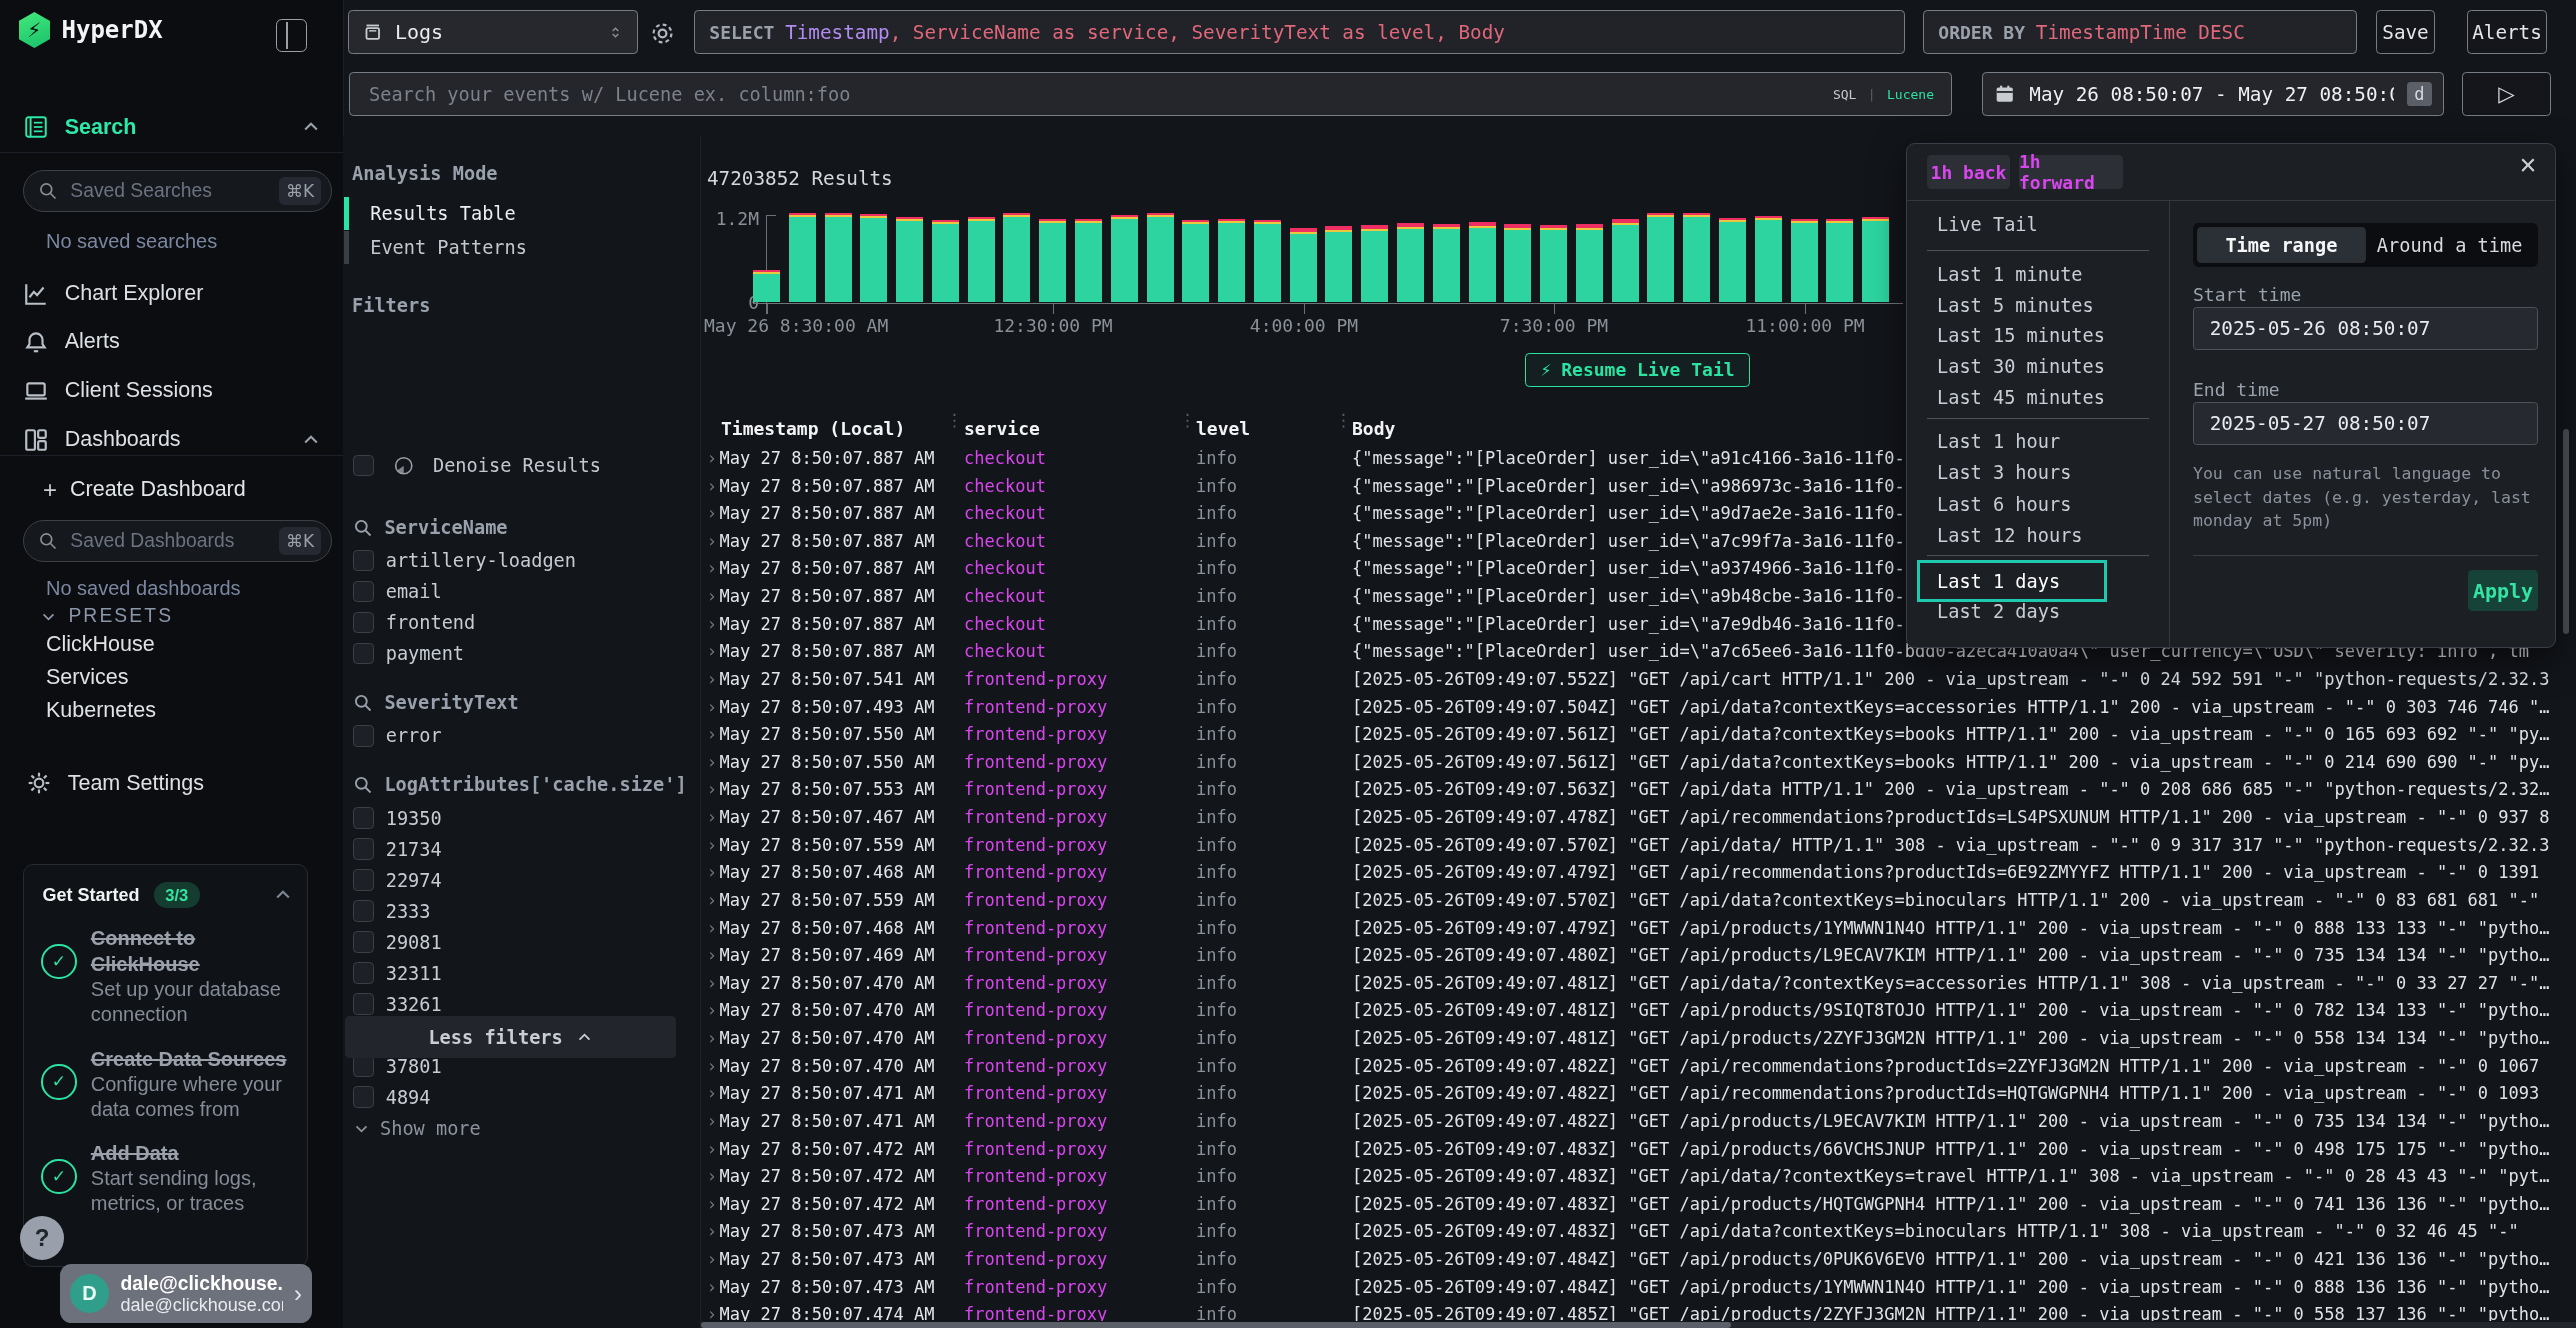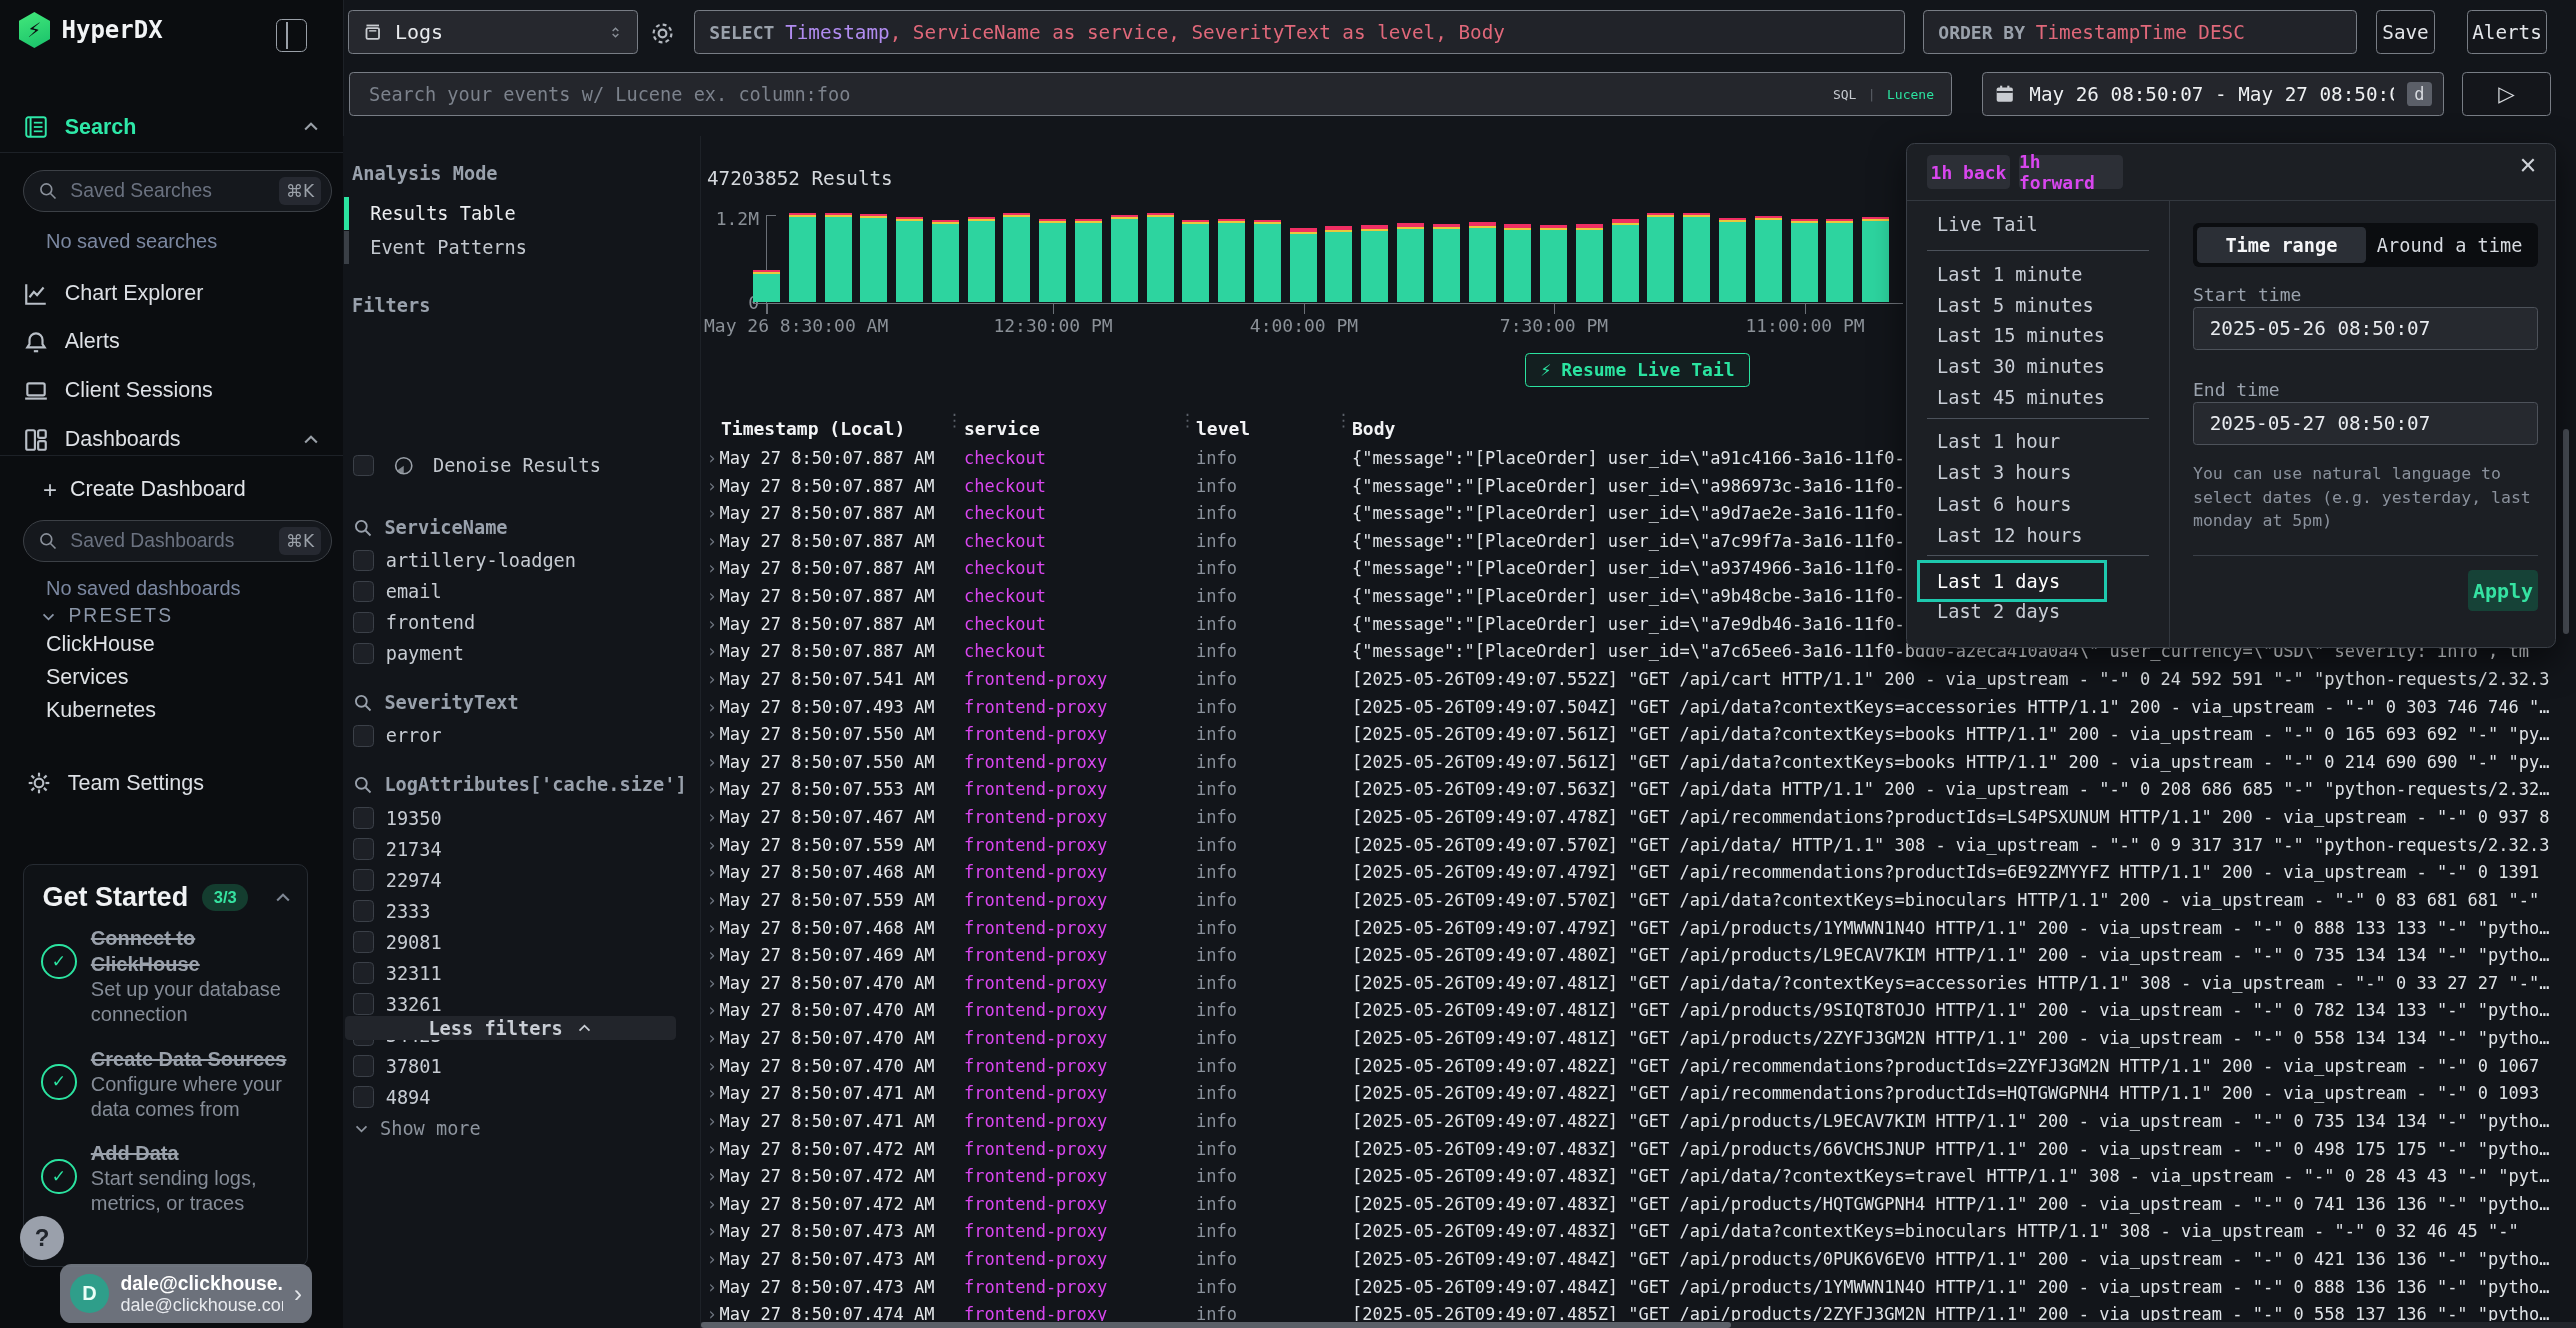--- a/index.html
+++ b/index.html
@@ -36,21 +36,21 @@
   .chev{stroke:#9aa0a8;stroke-width:2.5;fill:none;}
   #dashboards-divider{left:0;top:455px;width:343px;height:0.7px;background:#1d2127;}
   #create-dashboard{left:43px;top:474px;width:272px;height:31.5px;display:flex;gap:13px;align-items:center;font-size:21.5px;color:#e2e5e9;}
   #presets-head{left:40px;top:605px;display:flex;align-items:center;gap:11.4px;color:#8b96a8;font-size:19.3px;letter-spacing:2.1px;}
   #presets-list{left:46px;top:633px;display:flex;flex-direction:column;gap:10px;}
   .preset-item{font-size:21.5px;color:#dfe2e6;line-height:23px;}
   #team-settings{left:26px;top:766px;width:286px;height:34px;}
 
   #gs-card{left:23px;top:864px;width:283px;height:401px;background:#0f1216;border:1.4px solid #262b32;border-radius:10px;}
   #gs-head{position:absolute;left:18.6px;right:14.3px;top:17px;display:flex;align-items:center;gap:14.3px;}
-  #gs-title{font-size:27px;font-weight:bold;color:#f0f2f4;}
+  #gs-title{font-size:18px;font-weight:bold;color:#f0f2f4;}
   #gs-badge{background:#143d2f;color:#36e3a0;border-radius:715px;font-size:16.5px;font-weight:bold;padding:3.6px 11.4px;}
   #gs-items{position:absolute;left:17px;right:11.4px;top:60px;display:flex;flex-direction:column;gap:18.6px;}
   .gs-item{display:flex;gap:14.3px;}
   .gs-check{flex:0 0 31.5px;height:31.5px;border:2.1px solid #2be3a0;border-radius:50%;color:#2be3a0;
     display:flex;align-items:center;justify-content:center;font-size:17px;margin-top:18.6px;}
   .gs-title{font-size:20px;font-weight:bold;color:#9aa1ab;text-decoration:line-through;line-height:26px;}
   .gs-desc{font-size:20px;color:#858c97;line-height:25px;}
   #help-fab{left:20px;top:1216px;width:44px;height:44px;border-radius:50%;background:#9aa0ab;color:#20242b;
     font-size:24px;font-weight:bold;display:flex;align-items:center;justify-content:center;}
   #user-chip{left:60px;top:1264px;width:252px;height:59px;background:rgba(122,127,138,.88);border-radius:11.4px;
@@ -98,21 +98,21 @@
   .mode-item.active .t{color:#eceef1;}
   .chk{width:19.3px;height:19.3px;background:#1d2026;border:1.4px solid #3b4048;border-radius:4.3px;flex:0 0 auto;}
   #denoise-row{position:absolute;left:10px;top:319px;display:flex;align-items:center;gap:18.6px;}
   #denoise-row .t{font-family:"DejaVu Sans Mono",monospace;font-size:18.6px;color:#c3c8cf;}
   #filter-groups{position:absolute;left:10px;top:358px;width:338px;}
   .fgroup-head{display:flex;align-items:center;gap:11.4px;margin:23px 0 7.2px 0;}
   .fgroup-head .t{font-family:"DejaVu Sans Mono",monospace;font-weight:bold;font-size:18.6px;color:#99a1ac;}
   .fitem{display:flex;align-items:center;gap:11.4px;height:31px;}
   .fitem .t{font-family:"DejaVu Sans Mono",monospace;font-size:18.6px;color:#c7ccd3;}
   .show-more{display:flex;align-items:center;gap:10px;height:31px;color:#8d949e;font-family:"DejaVu Sans Mono",monospace;font-size:18.6px;}
-  #less-filters{position:absolute;left:2.1px;top:880px;width:331px;height:24px;background:#22252b;border-radius:4.3px;
+  #less-filters{position:absolute;left:2.1px;top:880px;width:331px;height:42px;background:#22252b;border-radius:4.3px;
     display:flex;align-items:center;justify-content:center;gap:13px;font-family:"DejaVu Sans Mono",monospace;
     font-weight:bold;font-size:18.6px;color:#c9ced5;}
 
   
   #results-count{left:707px;top:167px;font-family:"DejaVu Sans Mono",monospace;font-size:19.3px;color:#d4d8dd;}
   #y-max{left:687px;top:208px;width:72px;text-align:right;font-family:"DejaVu Sans Mono",monospace;font-size:18px;color:#8a9097;}
   #y-zero{left:687px;top:292px;width:72px;text-align:right;font-family:"DejaVu Sans Mono",monospace;font-size:18px;color:#8a9097;}
   #y-axis{left:766px;top:215px;width:1.4px;height:99px;background:#6b7077;}
   #y-axis-tick{left:766px;top:215px;width:10px;height:1.4px;background:#6b7077;}
   #x-baseline{left:753px;top:303px;width:1150px;height:1.4px;background:#70757c;}

